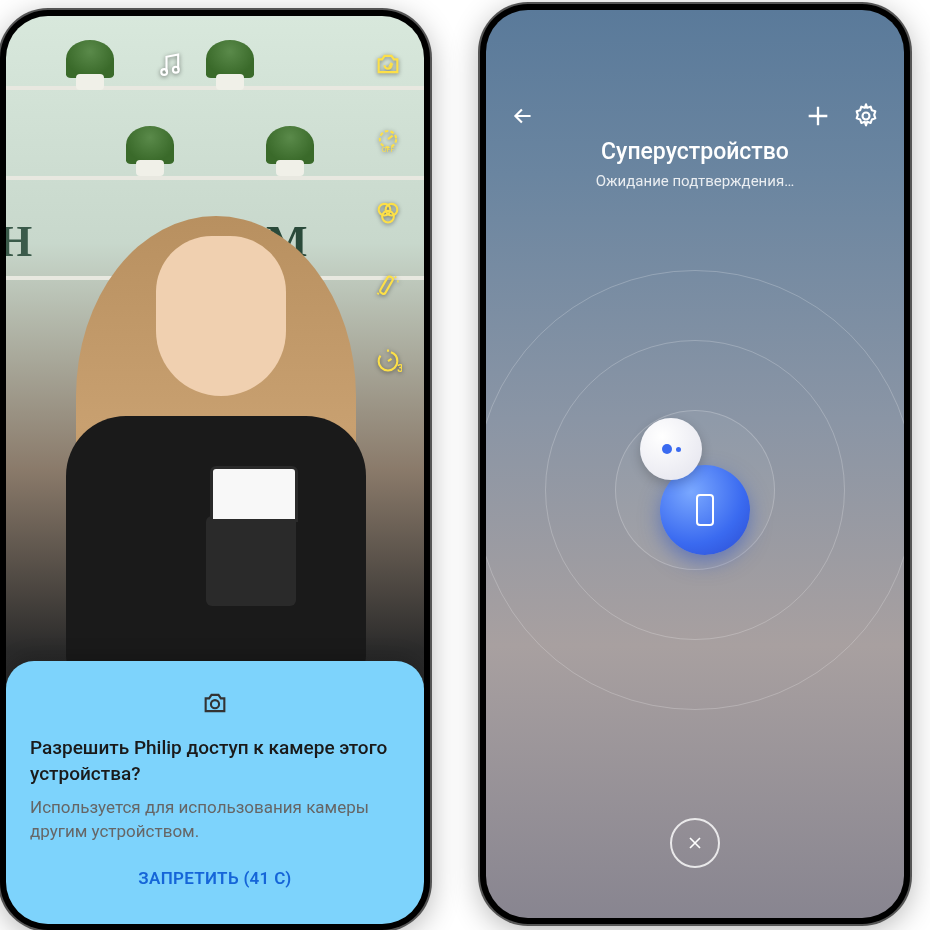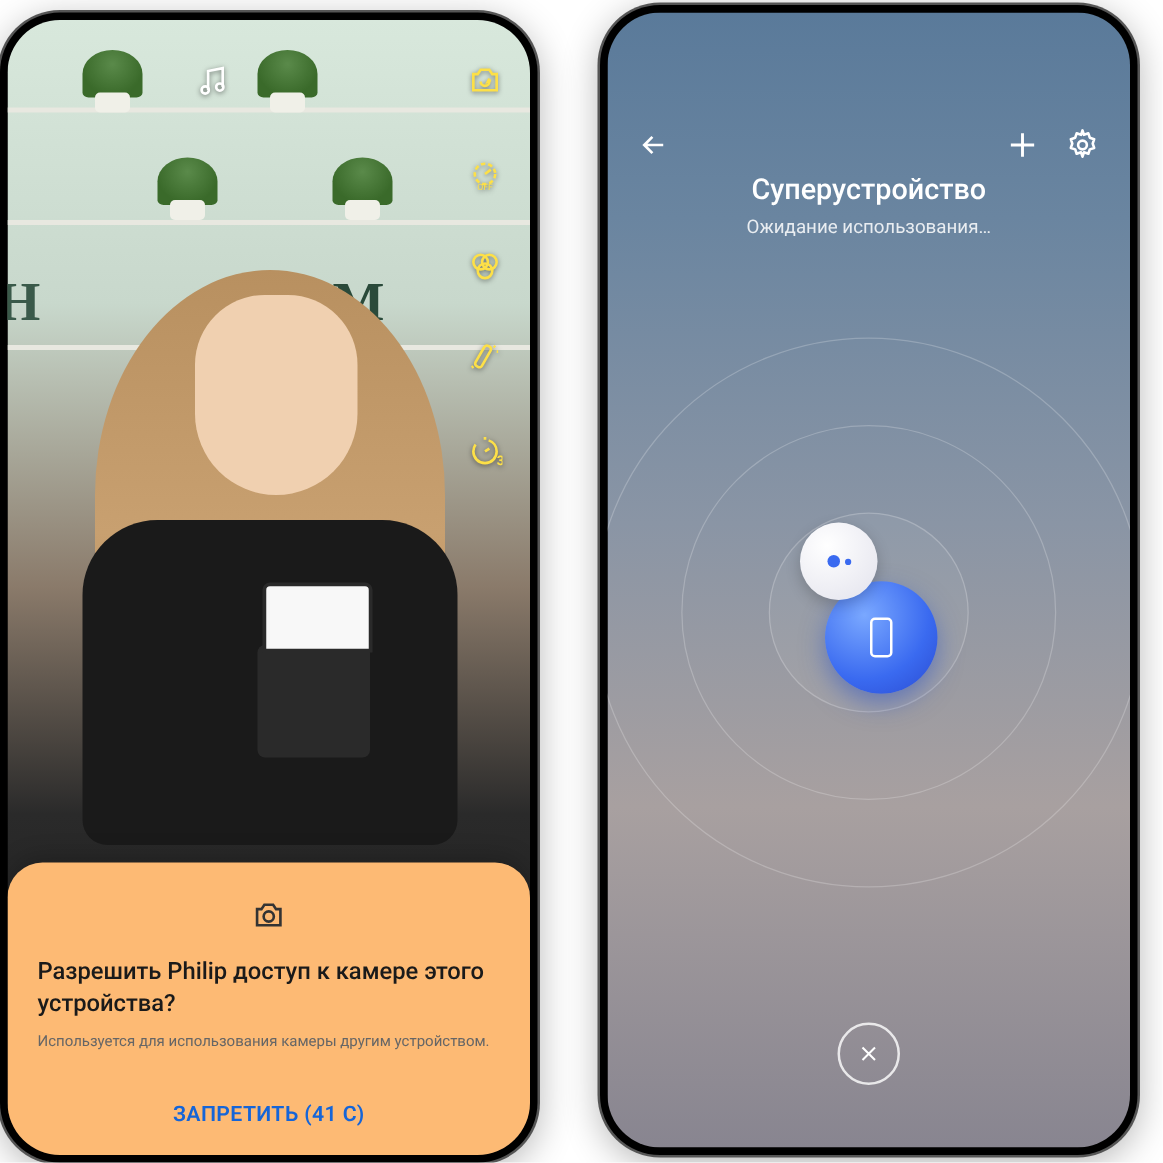--- a/index.html
+++ b/index.html
@@ -127,43 +127,43 @@
     position: absolute;
     left: 150px; top: 35px;
     color: #fff;
     width: 28px; height: 28px;
     filter: drop-shadow(0 1px 2px rgba(0,0,0,0.5));
   }
   
   .dialog {
     position: absolute;
     left: 0; right: 0; bottom: -6px;
-    background: #fdba74;
+    background: #7dd3fc;
     border-radius: 28px 28px 0 0;
-    padding: 28px 24px 14px;
+    padding: 28px 24px 28px;
     box-shadow: 0 -4px 20px rgba(0,0,0,0.2);
   }
   .dialog-icon {
     display: flex;
     justify-content: center;
     margin-bottom: 18px;
     color: #333;
   }
   .dialog-title {
     font-size: 19px;
     font-weight: 500;
     color: #1a1a1a;
     margin-bottom: 10px;
     line-height: 1.35;
   }
   .dialog-desc {
-    font-size: 12px;
+    font-size: 17px;
     color: #666;
     line-height: 1.4;
-    margin-bottom: 26px;
+    margin-bottom: 10px;
   }
   .dialog-btn {
     display: block;
     width: 100%;
     text-align: center;
     font-size: 17px;
     font-weight: 600;
     color: #1565d8;
     padding: 14px 0;
     letter-spacing: 0.3px;
@@ -367,21 +367,21 @@
       </div>
       <div class="sd-gear">
         <svg viewBox="0 0 24 24" fill="none" stroke="currentColor" stroke-width="1.8">
             <circle cx="12" cy="12" r="3"></circle>
             <path d="M12 2l1 3 3-1 1 3 3 1-1 3 1 3-3 1-1 3-3-1-1 3-1-3-3 1-1-3-3-1 1-3-1-3 3-1 1-3 3 1z" stroke-linejoin="round"></path>
           </svg>
       </div>
     </div>
 
     <div class="sd-title">Суперустройство</div>
-    <div class="sd-subtitle">Ожидание использования…</div>
+    <div class="sd-subtitle">Ожидание подтверждения…</div>
 
     <div class="radar">
       <div class="ring ring1"></div>
       <div class="ring ring2"></div>
       <div class="ring ring3"></div>
       <div class="orb-blue">
         <svg viewBox="0 0 24 36" fill="none" stroke="currentColor" stroke-width="2">
             <rect x="4" y="3" width="16" height="30" rx="3"></rect>
           </svg>
       </div>

